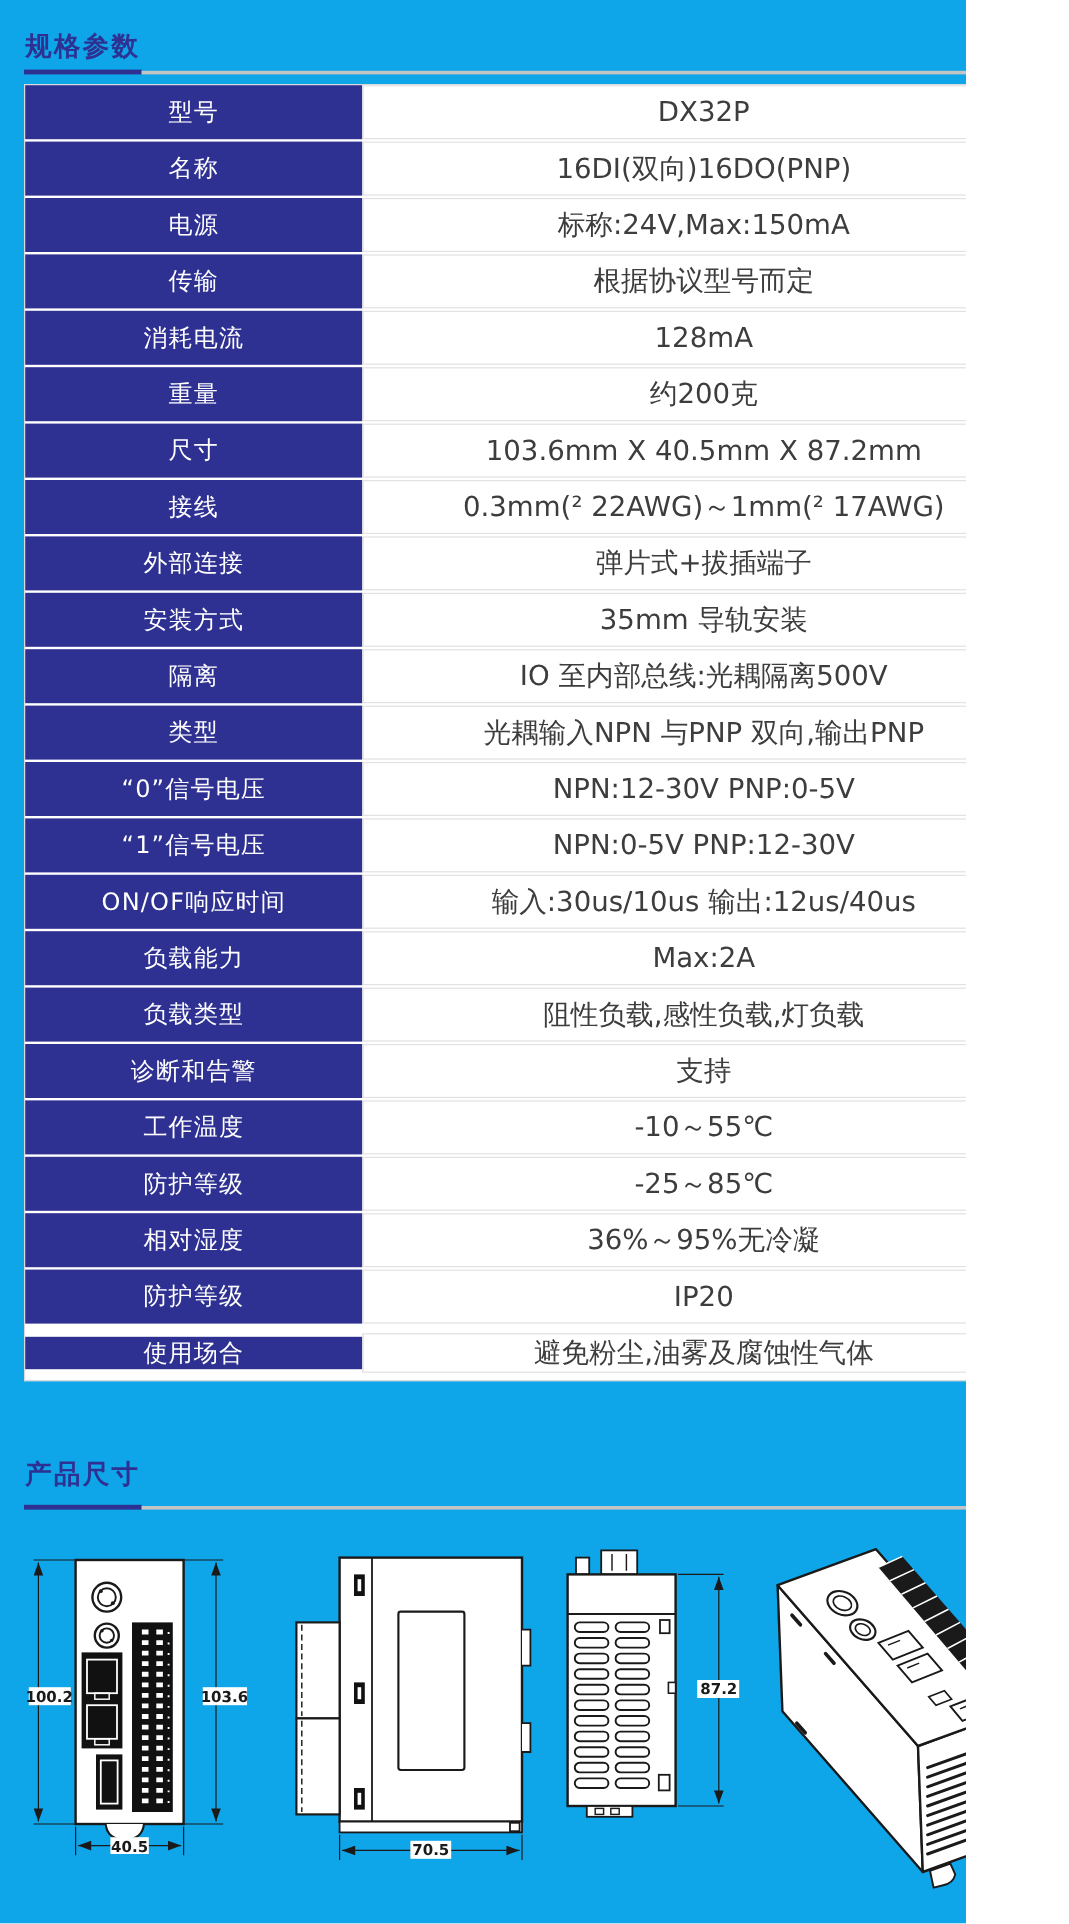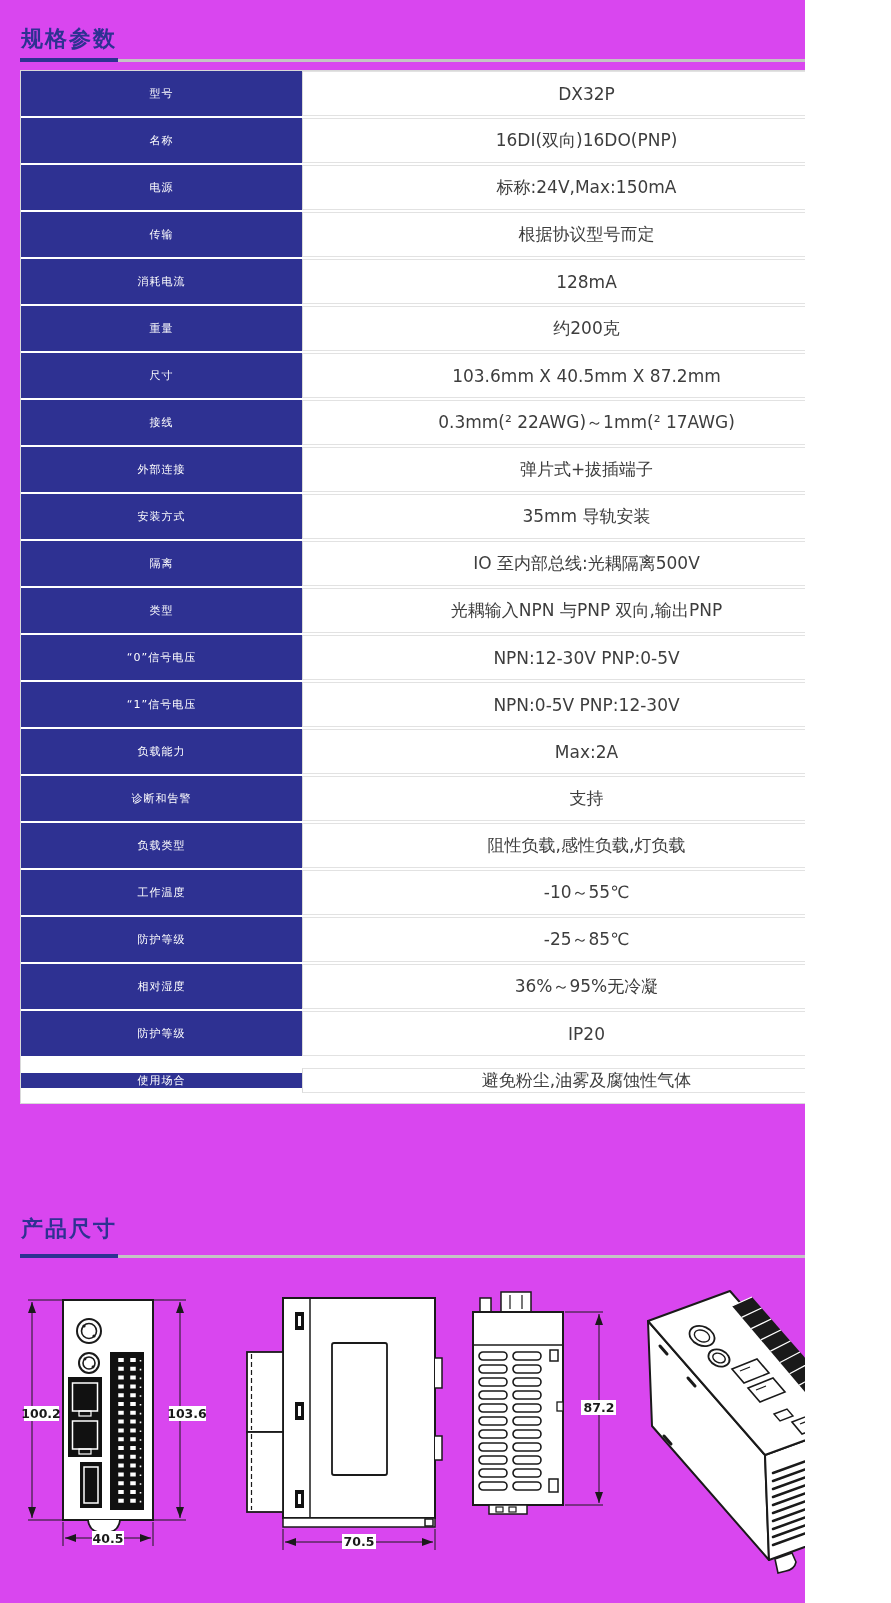--- a/index.html
+++ b/index.html
@@ -1,17 +1,17 @@
 <!DOCTYPE html>
 <html><head>
 <meta charset="utf-8">
 <style>
   html,body{margin:0;padding:0;background:#fff;}
   .page{
-    position:relative;width:805px;height:1603px;background:#d946ef;overflow:hidden;
+    position:relative;width:805px;height:1603px;background:#0ea5e9;overflow:hidden;
     font-family:"DejaVu Sans","Liberation Sans",sans-serif;
     text-decoration:underline;
   }
   .section-title{
     position:absolute;left:21px;color:#2e3192;font-size:22px;font-weight:700;
     letter-spacing:2px;
   }
   #specs-title{top:24px;}
   #dims-title{top:1214px;}
   .title-rule{position:absolute;left:20px;width:851px;display:flex;align-items:flex-start;}
@@ -22,25 +22,25 @@
 
   .spec-table{
     position:absolute;left:20px;top:70px;width:849px;
     border:1px solid #d9d9d9;background:#fff;
   }
   .spec-row{display:flex;height:45px;margin-bottom:2px;}
   .spec-row:last-child{margin-bottom:0;align-items:center;}
   .spec-label{
     width:281px;background:#2e3192;color:#ffffff;
     display:flex;align-items:center;justify-content:center;
-    font-size:11px;letter-spacing:1px;
+    font-size:20px;letter-spacing:1px;
   }
   .spec-value{
     flex:1;display:flex;align-items:center;justify-content:center;
-    font-size:17px;color:#3d3d3d;background:#fff;
+    font-size:23px;color:#3d3d3d;background:#fff;
     border-top:1px solid #e2e2e2;border-bottom:1px solid #e2e2e2;border-left:1px solid #d9d9d9;
   }
   .drawing{position:absolute;}
   #front-view{left:22px;top:1286px;}
   #side-view{left:238px;top:1286px;}
   #bottom-view{left:453px;top:1286px;}
   #iso-view{left:622px;top:1276px;}
   svg text{font-family:"DejaVu Sans","Liberation Sans",sans-serif;}
 </style>
 </head>
@@ -105,30 +105,34 @@
     </div>
     <div class="spec-row">
       <div class="spec-label">“0”信号电压</div>
       <div class="spec-value">NPN:12-30V PNP:0-5V</div>
     </div>
     <div class="spec-row">
       <div class="spec-label">“1”信号电压</div>
       <div class="spec-value">NPN:0-5V PNP:12-30V</div>
     </div>
     <div class="spec-row">
+      <div class="spec-label">ON/OF响应时间</div>
+      <div class="spec-value">输入:30us/10us 输出:12us/40us</div>
+    </div>
+    <div class="spec-row">
       <div class="spec-label">负载能力</div>
       <div class="spec-value">Max:2A</div>
     </div>
     <div class="spec-row">
+      <div class="spec-label">负载类型</div>
+      <div class="spec-value">阻性负载,感性负载,灯负载</div>
+    </div>
+    <div class="spec-row">
       <div class="spec-label">诊断和告警</div>
       <div class="spec-value">支持</div>
-    </div>
-    <div class="spec-row">
-      <div class="spec-label">负载类型</div>
-      <div class="spec-value">阻性负载,感性负载,灯负载</div>
     </div>
     <div class="spec-row">
       <div class="spec-label">工作温度</div>
       <div class="spec-value">-10～55℃</div>
     </div>
     <div class="spec-row">
       <div class="spec-label">防护等级</div>
       <div class="spec-value">-25～85℃</div>
     </div>
     <div class="spec-row">

